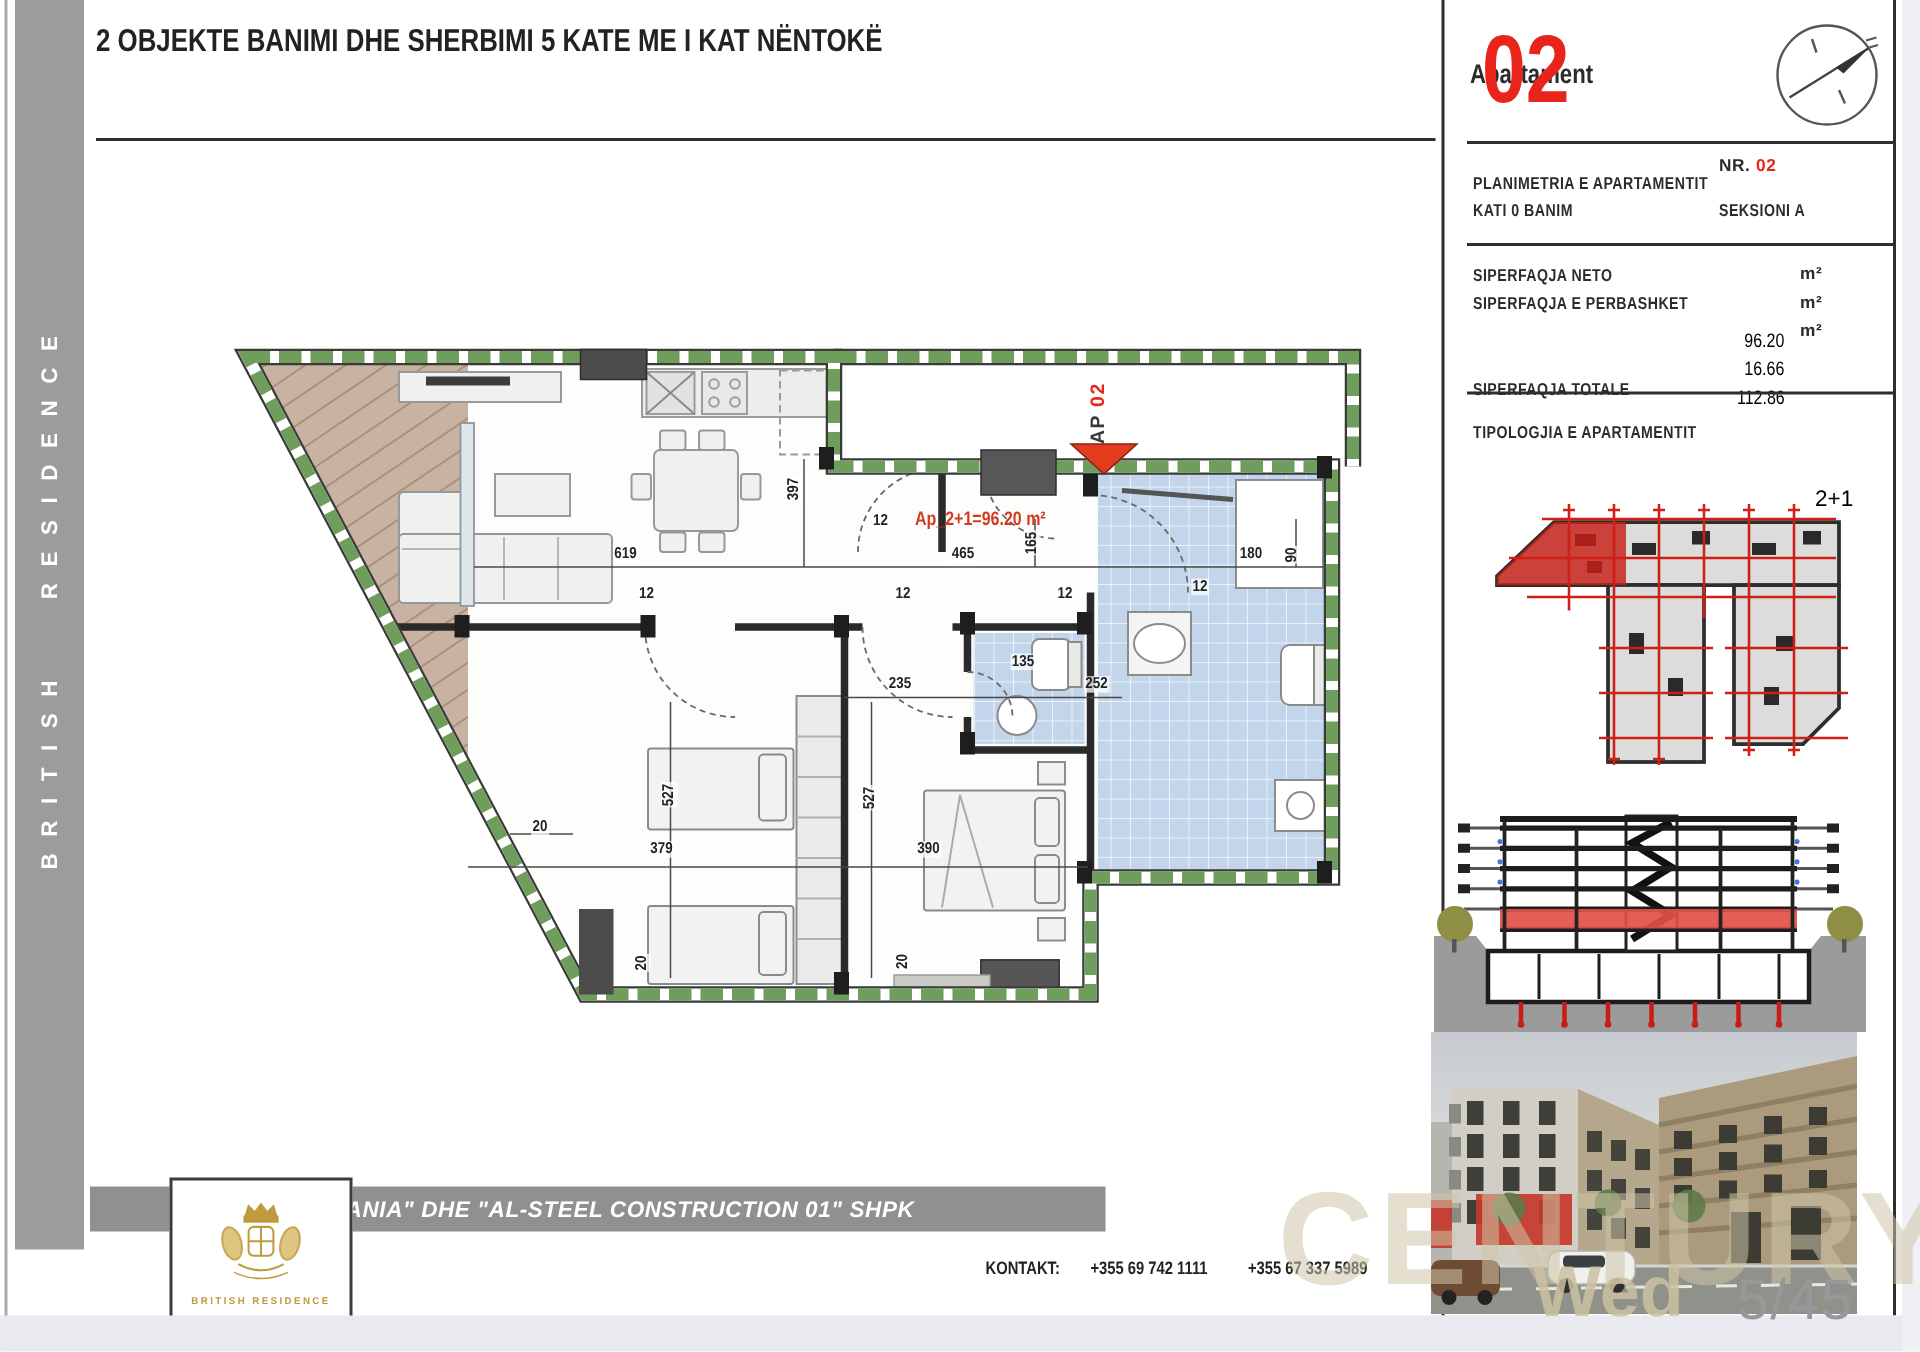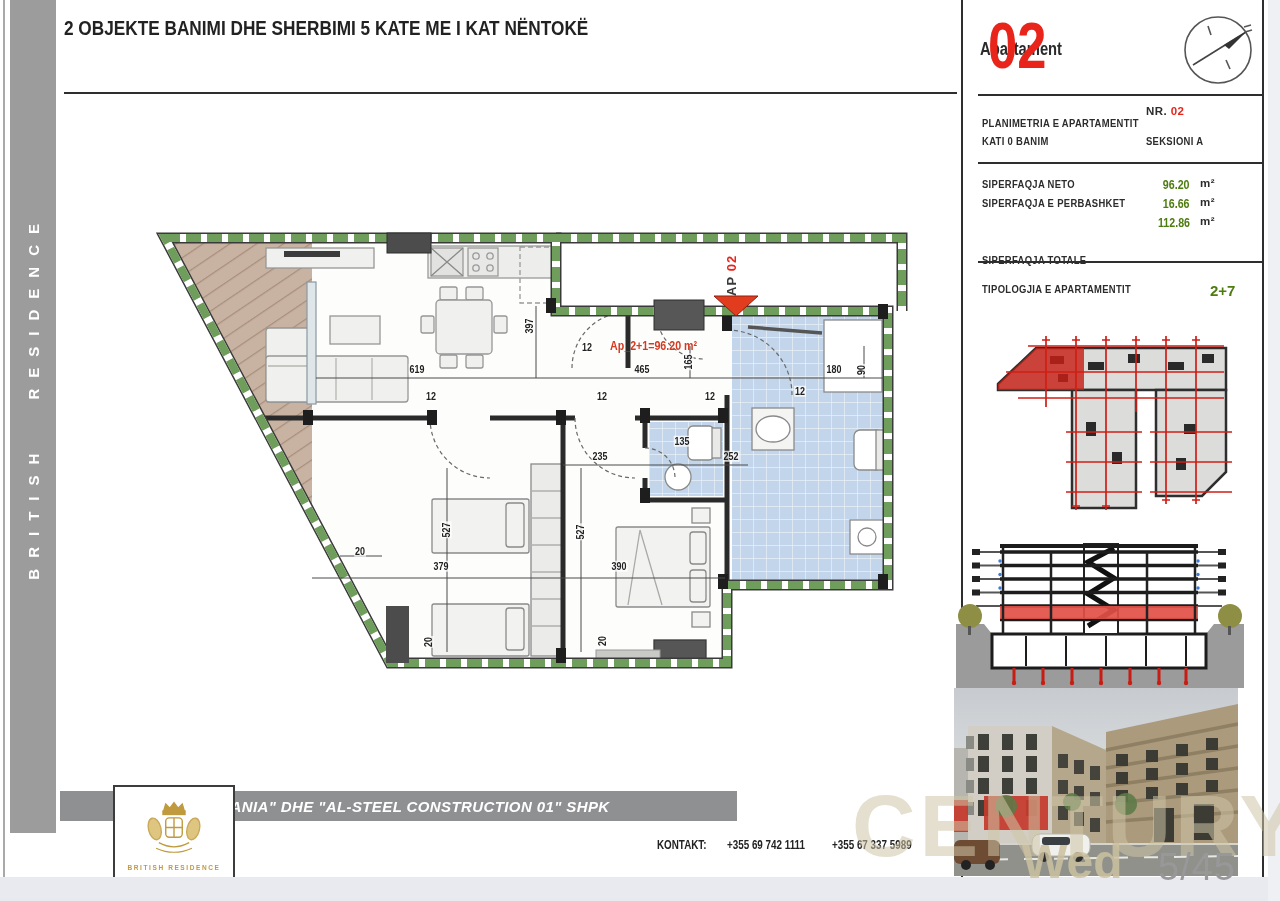--- a/index.html
+++ b/index.html
@@ -4,21 +4,21 @@
 <style>
   html,body{margin:0;padding:0;background:#f2f3f5;}
   .sheet{position:relative;width:1280px;height:901px;background:#ffffff;overflow:hidden;
          font-family:"Liberation Sans", sans-serif;color:#2b2b2b;}
   .abs{position:absolute;}
   .cond{display:inline-block;transform:scaleX(.82);transform-origin:0 50%;white-space:nowrap;}
   .condr{display:inline-block;transform:scaleX(.82);transform-origin:100% 50%;white-space:nowrap;}
   .hline{position:absolute;height:2px;background:#2e2e2e;}
   .vline{position:absolute;width:2px;background:#2e2e2e;}
   .lbl{font-weight:bold;font-size:11.5px;letter-spacing:.4px;color:#2c2c2c;}
-  .val{font-weight:bold;font-size:13px;color:#4d7c0f;}
+  .val{font-weight:normal;font-size:13px;color:#000000;margin-top:42px;}
   .red{color:#e8241b;}
   
   .sidebar{left:10px;top:0;width:46px;height:833px;background:#9c9c9c;display:flex;
            align-items:center;justify-content:center;}
   .sidebar span{writing-mode:vertical-rl;transform:rotate(180deg);color:#fff;font-weight:bold;
            font-size:15px;letter-spacing:11px;word-spacing:28px;white-space:nowrap;margin-bottom:40px;}
   
   .title{left:64px;top:16px;font-size:21px;font-weight:bold;color:#222;text-align:right;}
   
   .ap-label{left:980px;top:6px;font-size:18px;font-weight:bold;margin-top:33px;}
@@ -280,21 +280,21 @@
   <div class="abs val" style="left:1128px;top:196px;width:62px;text-align:right;"><span class="condr">16.66</span></div>
   <div class="abs lbl" style="left:1200px;top:196px;"><span>m²</span></div>
 
   <div class="abs lbl" style="left:982px;top:216px;margin-top:38px;"><span class="cond">SIPERFAQJA TOTALE</span></div>
   <div class="abs val" style="left:1128px;top:215px;width:62px;text-align:right;"><span class="condr">112.86</span></div>
   <div class="abs lbl" style="left:1200px;top:215px;"><span>m²</span></div>
 
   <div class="hline" style="left:978px;top:261px;width:284px;"></div>
 
   <div class="abs lbl" style="left:982px;top:283px;"><span class="cond">TIPOLOGJIA E APARTAMENTIT</span></div>
-  <div class="abs val" style="left:1210px;top:282px;font-size:15px;"><span>2+7</span></div>
+  <div class="abs val" style="left:1210px;top:282px;font-size:15px;"><span>2+1</span></div>
 
   <svg class="abs" style="left:988px;top:332px;" width="248" height="182" viewBox="0 0 248 182">
     <path d="M10,52 L48,16 L238,16 L238,58 L10,58 Z" fill="#dcdcda" stroke="#2e2e2e" stroke-width="2.5"></path>
     <rect x="84" y="58" width="64" height="118" fill="#dcdcda" stroke="#2e2e2e" stroke-width="2.5"></rect>
     <path d="M168,58 H238 V140 L214,164 H168 Z" fill="#dcdcda" stroke="#2e2e2e" stroke-width="2.5"></path>
     <g fill="#2a2a2a">
       <rect x="62" y="24" width="14" height="8"></rect>
         <rect x="100" y="30" width="16" height="8"></rect>
       <rect x="140" y="22" width="12" height="9"></rect>
         <rect x="180" y="30" width="16" height="8"></rect>

